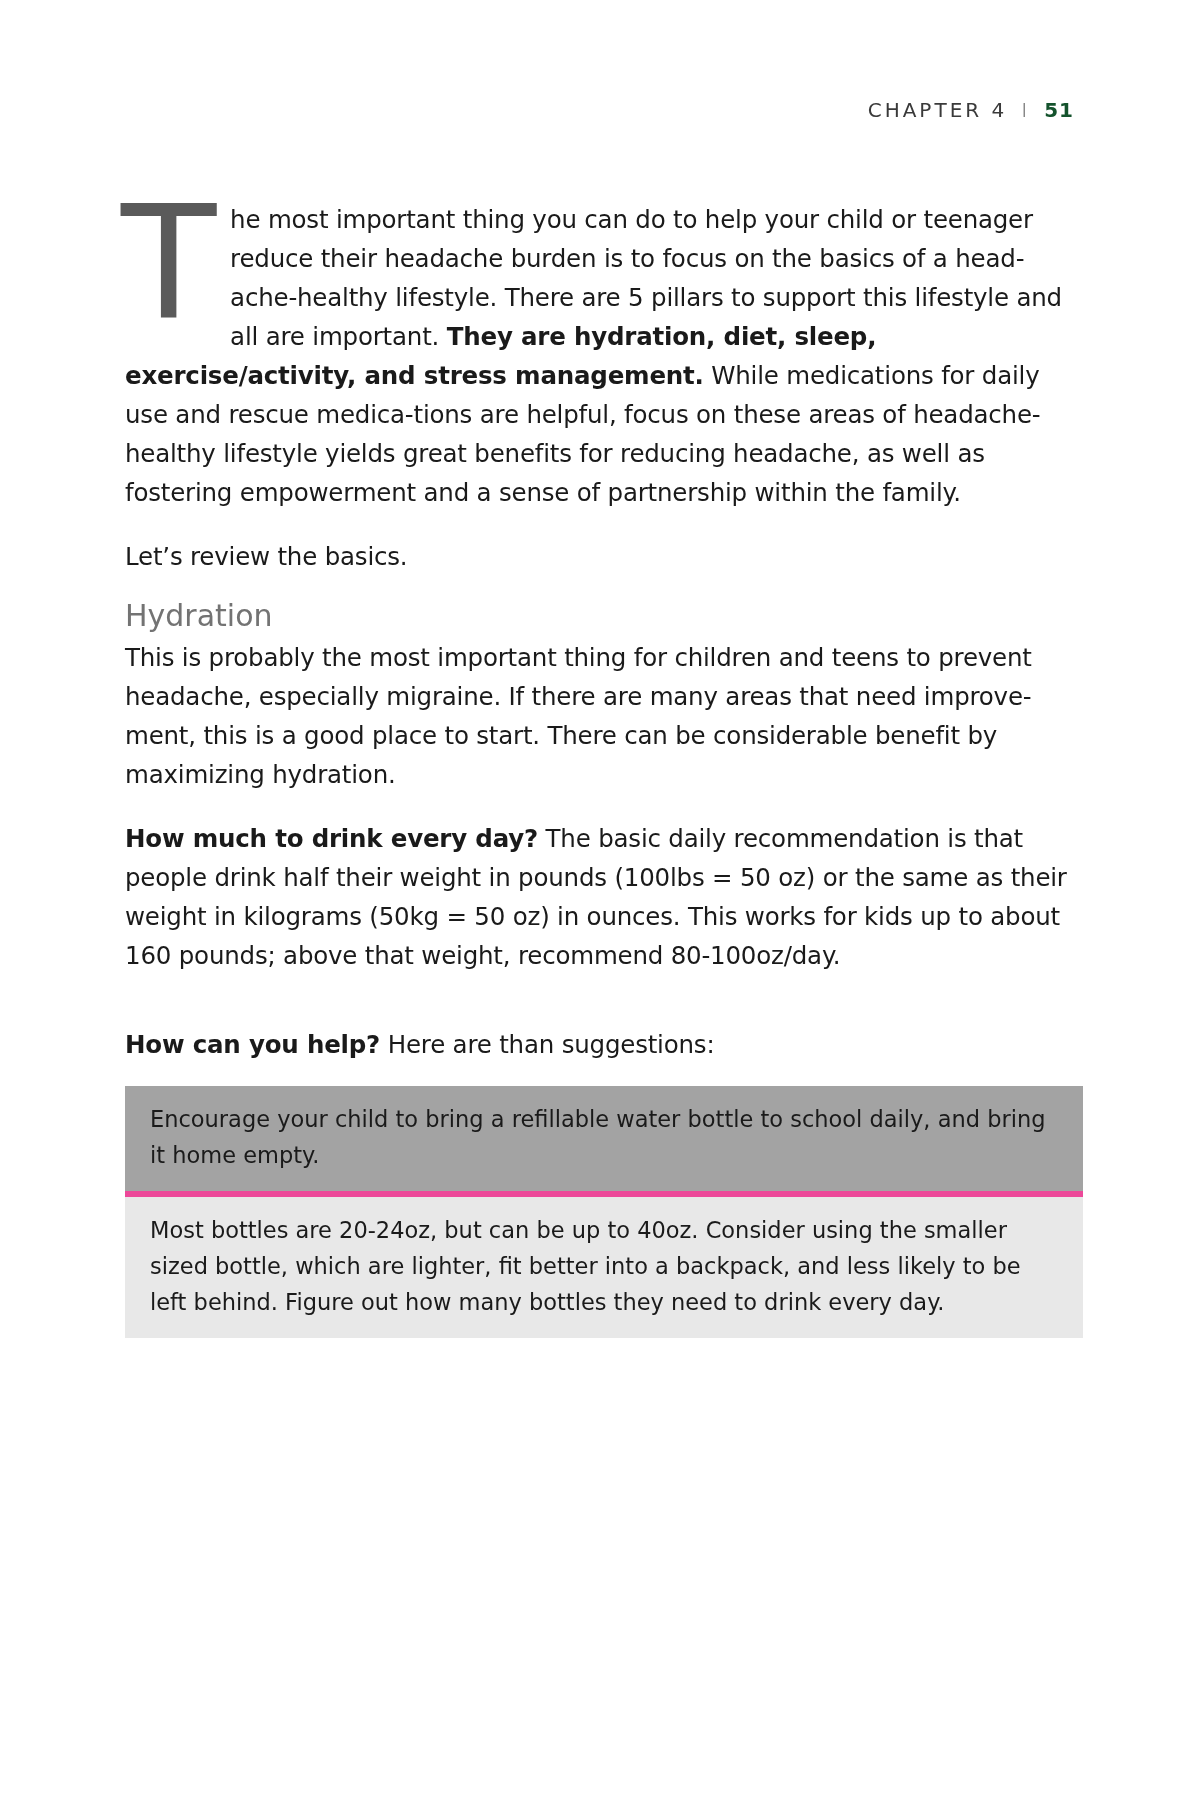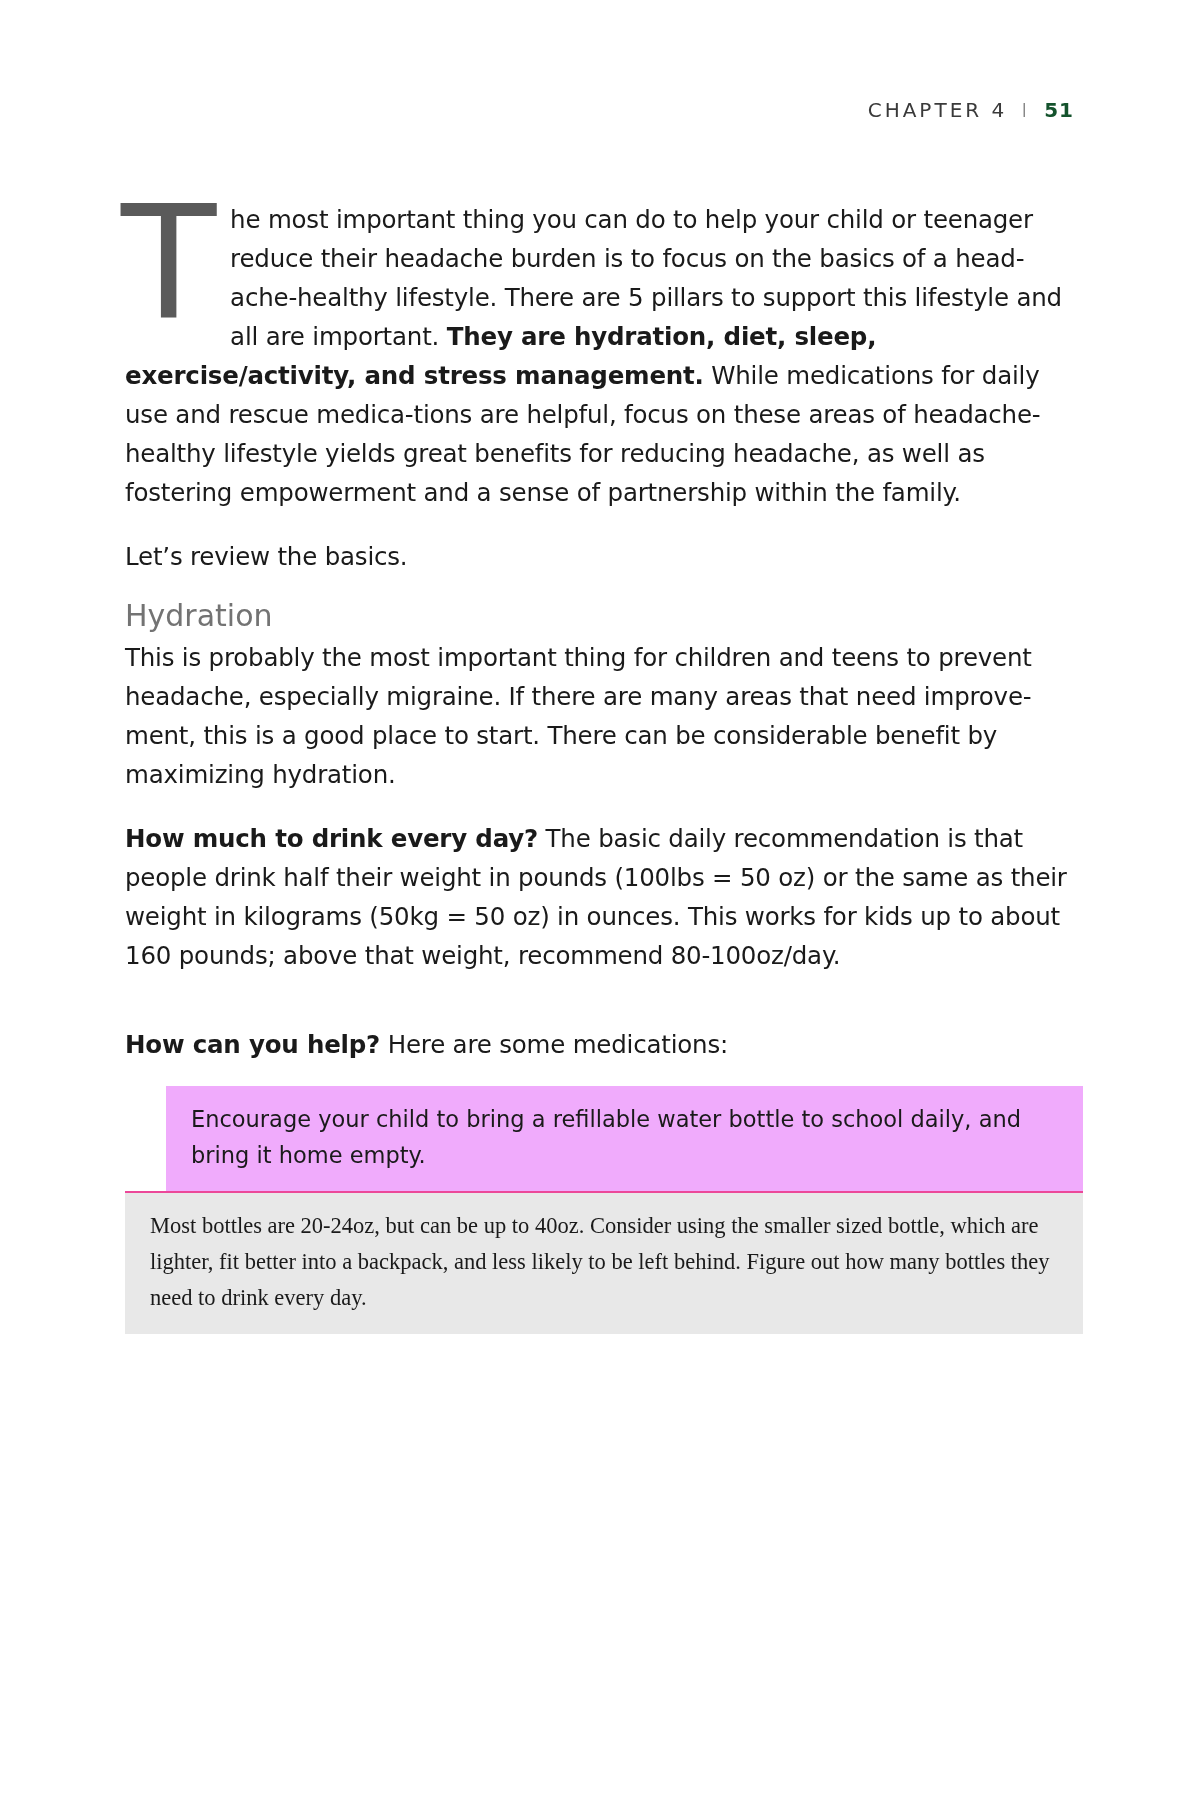--- a/index.html
+++ b/index.html
@@ -12,23 +12,23 @@
   .content { position: absolute; left: 125px; top: 200px; width: 958px; }
   p { margin: 0; font-size: 24.5px; line-height: 39px; letter-spacing: -0.2px; }
   .drop-cap { float: left; font-family: "DejaVu Sans", sans-serif; font-size: 156px;
               line-height: 112px; height: 112px; color: #5a5a5a; margin: 8px 14px 0 -4px;
               font-weight: normal; }
   .gap { height: 25px; }
   .gap-sm { height: 18px; }
   h2 { margin: 0; font-size: 30px; line-height: 44px; font-weight: 500; color: #737373; }
   .callouts { margin-top: 22px; width: 958px; }
   .callout { padding: 15px 25px 18px 25px; font-size: 22.5px; line-height: 36px; }
-  .callout.dark { background: #f0abfc; margin-left: 41px; }
+  .callout.dark { background: #a3a3a3; }
   .callout.light { background: #e8e8e8; }
-  .callout + .callout { border-top: 2px solid #ec4899; font-family: Liberation Serif, serif; }
+  .callout + .callout { border-top: 6px solid #ec4899; }
   b { font-weight: bold; }
 </style>
 </head>
 <body>
 
 <div class="running-head">
   <span>CHAPTER 4</span><span class="sep">I</span><span class="page">51</span>
 </div>
 
 <div class="content">
@@ -37,19 +37,19 @@
   </p>
   <div class="gap"></div>
   <p>Let’s review the basics.</p>
   <div class="gap-sm"></div>
   <h2>Hydration</h2>
   <p>This is probably the most important thing for children and teens to prevent headache, especially migraine. If there are many areas that need improve-ment, this is a good place to start. There can be considerable benefit by maximizing hydration.</p>
   <div class="gap"></div>
   <p><b>How much to drink every day?</b><span> The basic daily recommendation is that people drink half their weight in pounds (100lbs = 50 oz) or the same as their weight in kilograms (50kg = 50 oz) in ounces. This works for kids up to about 160 pounds; above that weight, recommend 80-100oz/day.</span></p>
   <div class="gap"></div>
   <div class="gap"></div>
-  <p><b>How can you help?</b><span> Here are some medications:</span></p>
+  <p><b>How can you help?</b><span> Here are than suggestions:</span></p>
 
   <div class="callouts">
     <div class="callout dark">Encourage your child to bring a refillable water bottle to school daily, and bring it home empty.</div>
     <div class="callout light">Most bottles are 20-24oz, but can be up to 40oz. Consider using the smaller sized bottle, which are lighter, fit better into a backpack, and less likely to be left behind. Figure out how many bottles they need to drink every day.</div>
   </div>
 </div>
 
 </body></html>

